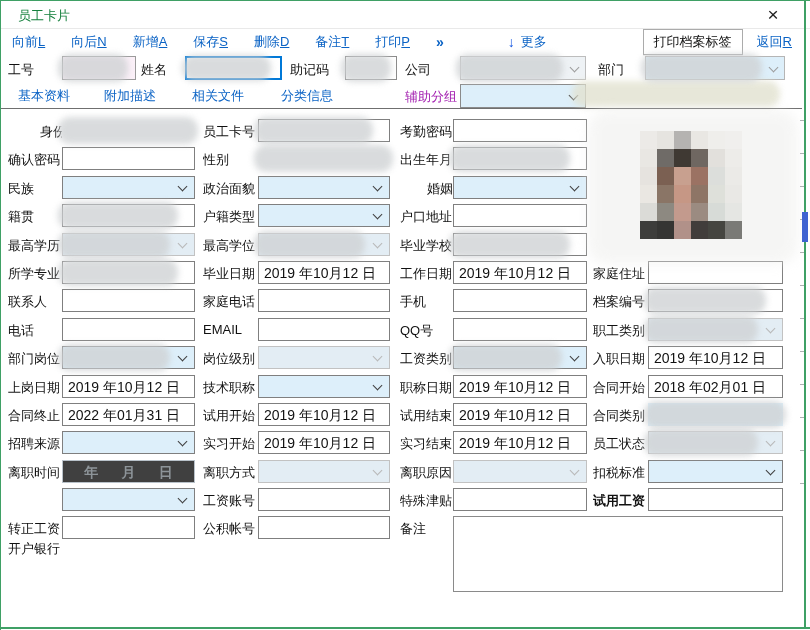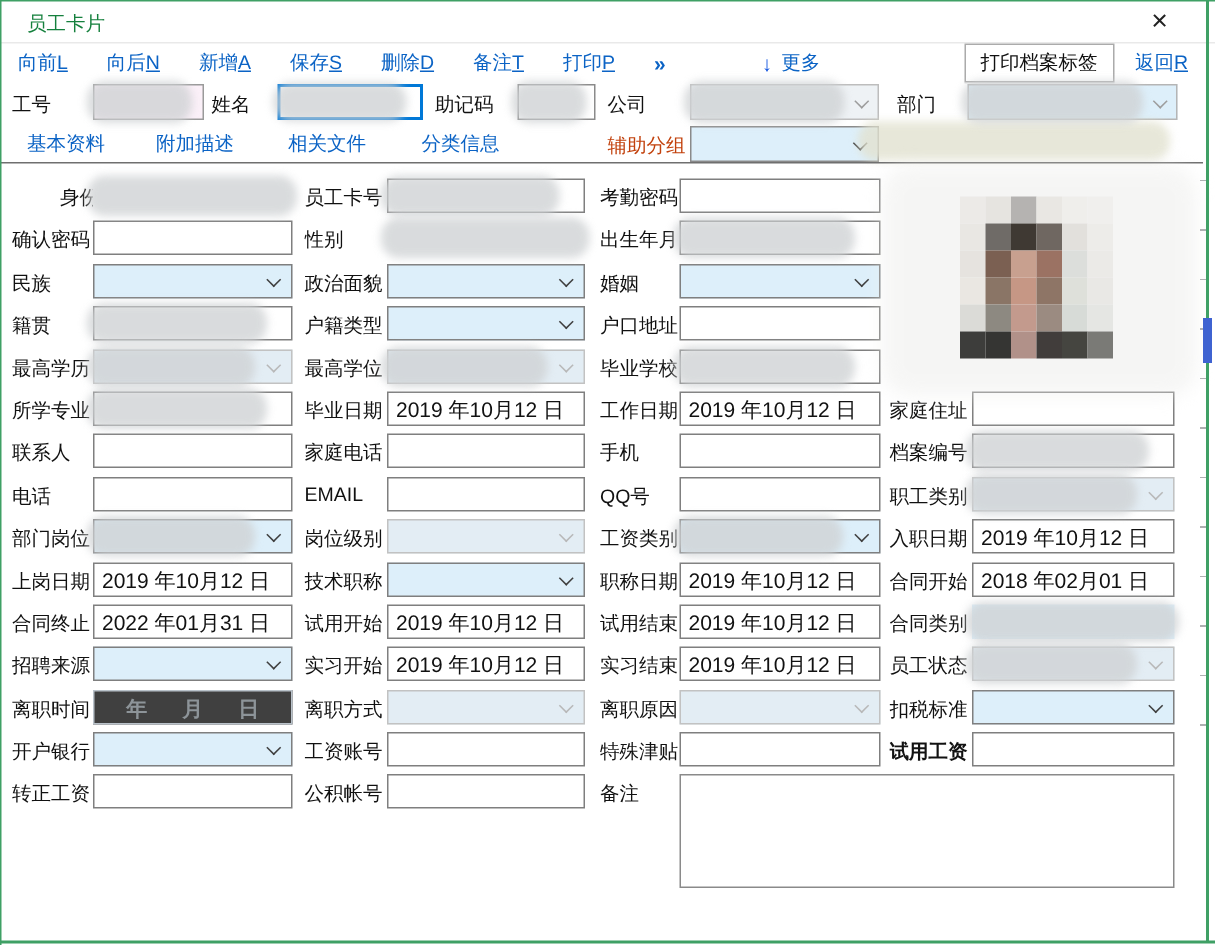--- a/index.html
+++ b/index.html
@@ -46,21 +46,21 @@
   .lab-emp-no{left:8px;}   .ctl-emp-no{left:62px;width:72px;background:#fbf0f8;border-color:#9a9a9a;}
   .lab-name{left:141px;}   .ctl-name{left:185px;width:93px;border:2px solid #0078d7;height:20px;}
   .lab-mnemonic{left:290px;}.ctl-mnemonic{left:345px;width:50px;}
   .lab-company{left:405px;} .ctl-company{left:460px;width:124px;background:#eef2f5;border-color:#bdbdbd;}
   .lab-department{left:598px;}.ctl-department{left:645px;width:138px;background:#ddeffa;border-color:#b5b5b5;}
 
   
   #tabs-row{position:absolute;top:84px;left:0;right:0;height:24px;}
   .tab{position:absolute;top:3px;color:#0b63c5;cursor:pointer;}
   .tab-0{left:18px;}.tab-1{left:104px;}.tab-2{left:192px;}.tab-3{left:281px;}
-  #aux-label{position:absolute;left:405px;top:4px;color:#c2410c;}
+  #aux-label{position:absolute;left:405px;top:4px;color:#a21caf;}
   #aux-dd{position:absolute;left:460px;top:0;width:124px;height:22px;background:#ddeffa;border:1px solid #8a8a8a;}
   #aux-blob{position:absolute;left:572px;top:-3px;width:208px;height:26px;background:#e2e2d0;opacity:.8;filter:blur(3px);border-radius:12px;}
   #tabs-sep{position:absolute;top:108px;left:0;right:8px;height:1px;background:#6f6f6f;}
 
   
   #form-grid{
     position:absolute;top:119px;left:8px;
     display:grid;
     grid-template-columns:54px 133px 8px 55px 132px 10px 53px 134px 6px 55px 135px;
     grid-auto-rows:28.4px;
@@ -184,21 +184,21 @@
       <div class="blob"></div>
     </div>
     <div class="f-label" style="grid-area: 3 / 1;">民族</div>
     <div class="ctl dropdown" style="grid-area: 3 / 2;">
       <span class="chev"></span>
     </div>
     <div class="f-label" style="grid-area: 3 / 4;">政治面貌</div>
     <div class="ctl dropdown" style="grid-area: 3 / 5;">
       <span class="chev"></span>
     </div>
-    <div class="f-label" style="grid-area: 3 / 7;">婚姻</div>
+    <div class="f-label" style="grid-area: 3 / 7; text-align: right;">婚姻</div>
     <div class="ctl dropdown" style="grid-area: 3 / 8;">
       <span class="chev"></span>
     </div>
     <div class="f-label" style="grid-area: 4 / 1;">籍贯</div>
     <div class="ctl text" style="grid-area: 4 / 2;">
       <div class="blob"></div>
     </div>
     <div class="f-label" style="grid-area: 4 / 4;">户籍类型</div>
     <div class="ctl dropdown" style="grid-area: 4 / 5;">
       <span class="chev"></span>
@@ -330,21 +330,21 @@
       <span class="chev"></span>
     </div>
     <div class="f-label" style="grid-area: 13 / 7;">离职原因</div>
     <div class="ctl dropdown disabled" style="grid-area: 13 / 8;">
       <span class="chev"></span>
     </div>
     <div class="f-label" style="grid-area: 13 / 10;">扣税标准</div>
     <div class="ctl dropdown" style="grid-area: 13 / 11;">
       <span class="chev"></span>
     </div>
-    <div class="f-label" style="grid-area: 14 / 1;">开户银行</div>
+    <div class="f-label" style="grid-area: 14 / 1; margin-top: 48px;">开户银行</div>
     <div class="ctl dropdown" style="grid-area: 14 / 2;">
       <span class="chev"></span>
     </div>
     <div class="f-label" style="grid-area: 14 / 4;">工资账号</div>
     <div class="ctl text" style="grid-area: 14 / 5;"></div>
     <div class="f-label" style="grid-area: 14 / 7;">特殊津贴</div>
     <div class="ctl text" style="grid-area: 14 / 8;"></div>
     <div class="f-label" style="grid-area: 14 / 10; font-weight: bold;">试用工资</div>
     <div class="ctl text" style="grid-area: 14 / 11;"></div>
     <div class="f-label" style="grid-area: 15 / 1;">转正工资</div>

